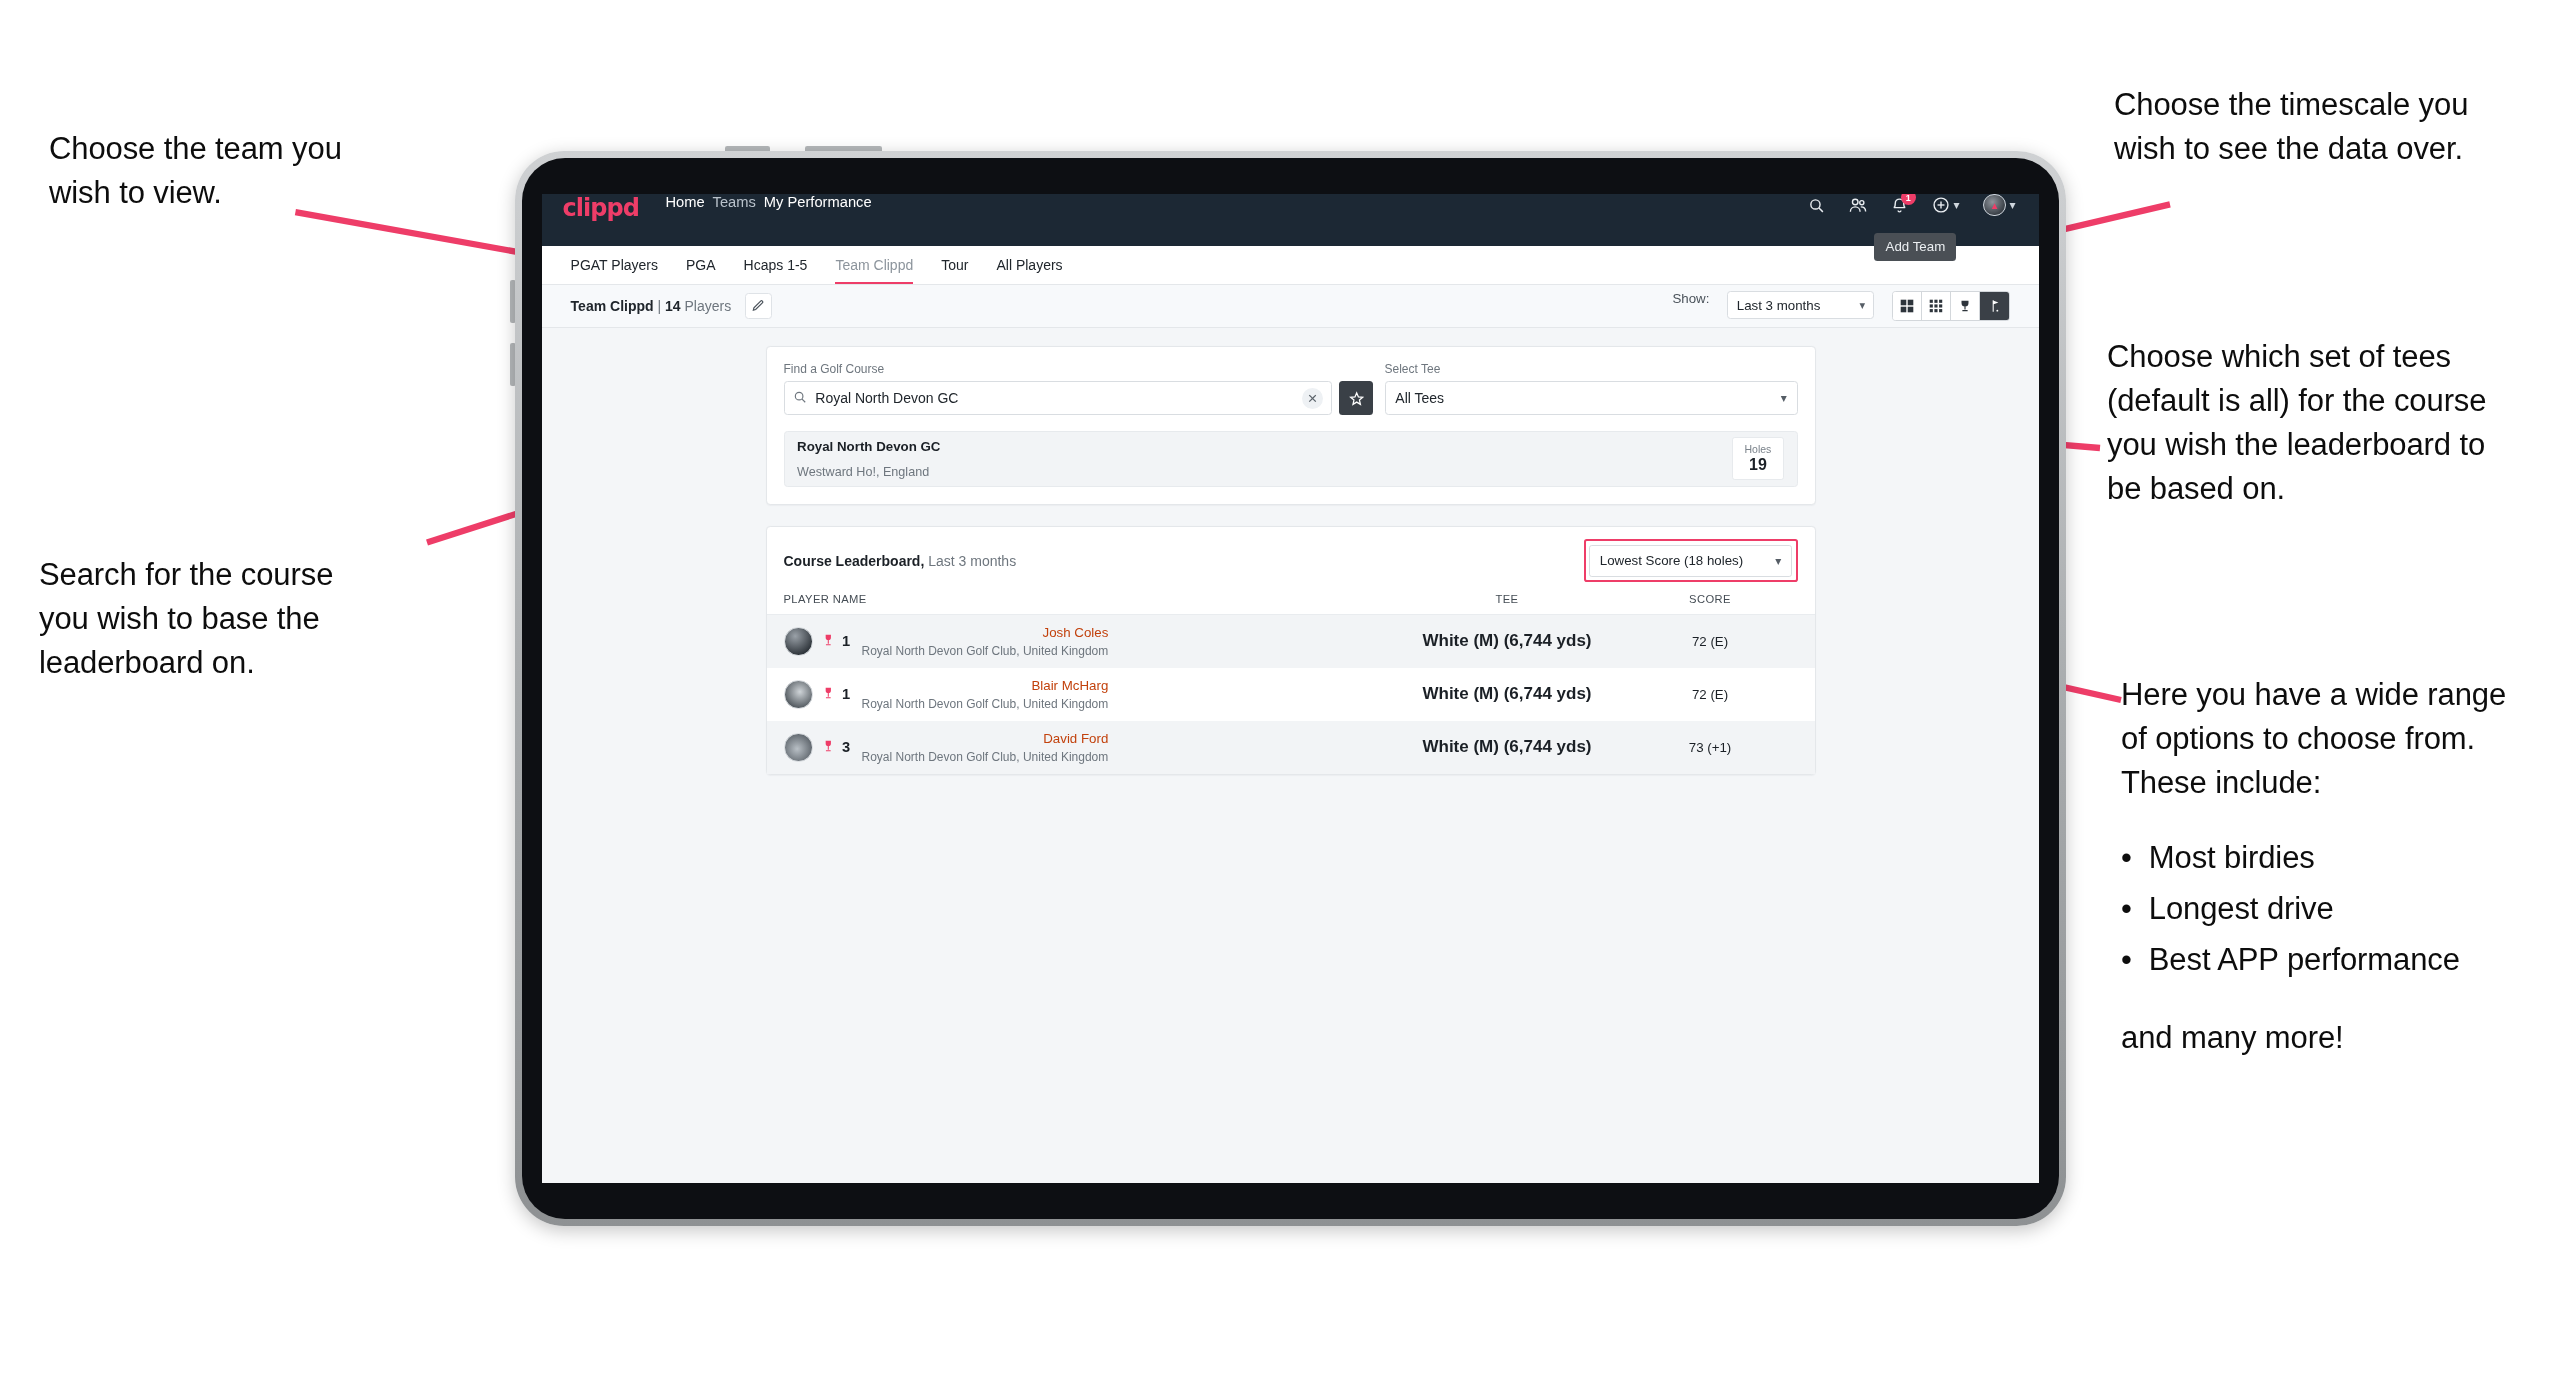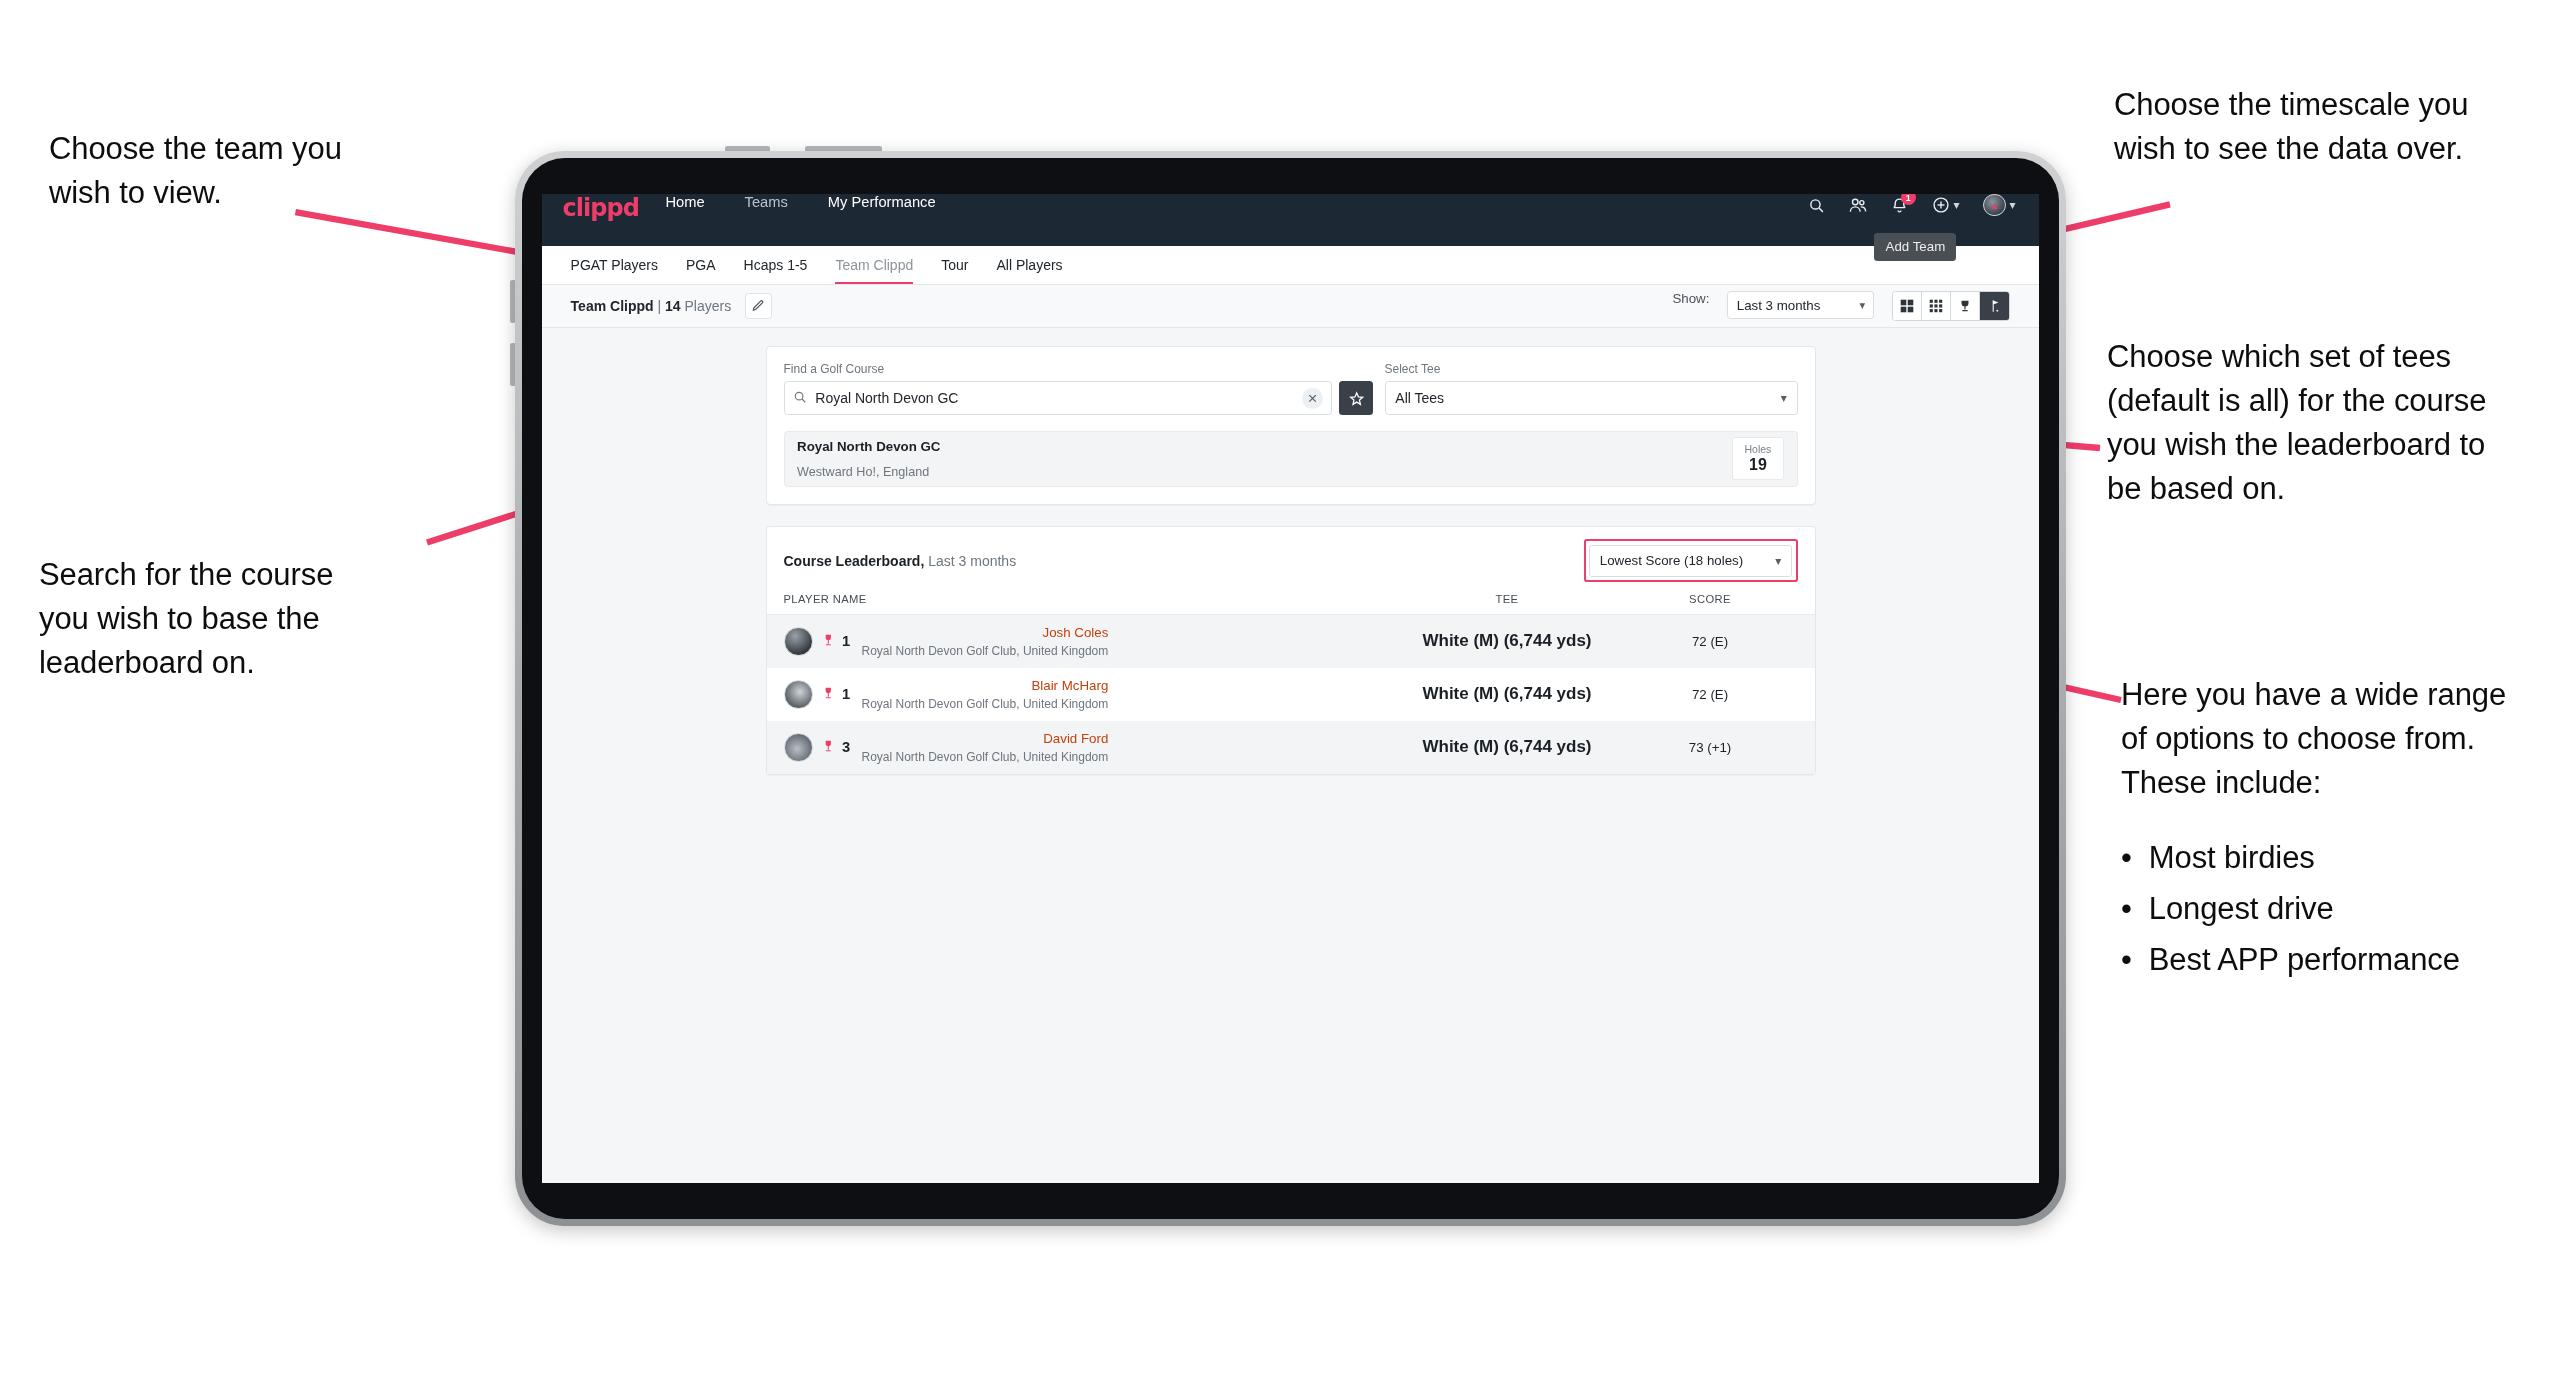--- a/index.html
+++ b/index.html
@@ -65,21 +65,21 @@
     height: 52px; background: #1c2834;
     display: flex; align-items: flex-start;
     padding: 0 24px 0 21px;
     position: relative;
   }
   .logo {
     color: #ee3d68; font-size: 24px; font-weight: 700;
     letter-spacing: -1px; margin-right: 26.6px;
     font-family: "DejaVu Sans", sans-serif;
   }
-  .nav-links { display: flex; align-items:center; gap: 40px; }
+  .nav-links { display: flex; align-items:center; gap: 8px; }
   .nav-link { color: #b9c2cb; font-size: 14.7px; }
   .nav-link.active { color: #ffffff; }
   .nav-right { margin-left: auto; display: flex; align-items: center; gap: 24px; }
   .nav-ic { display: flex; align-items:center; justify-content:center;
             color:#e9edf1; position: relative; }
   .badge {
     position: absolute; top: -6.3px; right: -7.7px;
     background: #ee3d68; color: #fff; font-size: 9px;
     min-width: 14.7px; height: 14.7px; border-radius: 7.7px;
     display: flex; align-items:center; justify-content:center; font-weight:700;
@@ -269,20 +269,21 @@
         </li>
       <li>
           <span class="bullet">•</span>
         <span>Longest drive</span>
         </li>
       <li>
           <span class="bullet">•</span>
         <span>Best APP performance</span>
         </li>
     </ul>
+    <div class="anno-tail">and many more!</div>
   </div>
 
   <svg class="arrow" style="left:0;top:0;width:2576px;height:1386px;" viewBox="0 0 3680 1980" width="2576" height="1386">
     <defs>
       <marker id="ah" markerWidth="7" markerHeight="7" refX="5.4" refY="3.5" orient="auto">
         <polygon points="0,0 7,3.5 0,7" fill="#ee3d68"></polygon>
       </marker>
     </defs>
 
     <line x1="422" y1="303" x2="1062" y2="418" stroke="#ee3d68" stroke-width="9" marker-end="url(#ah)"></line>

